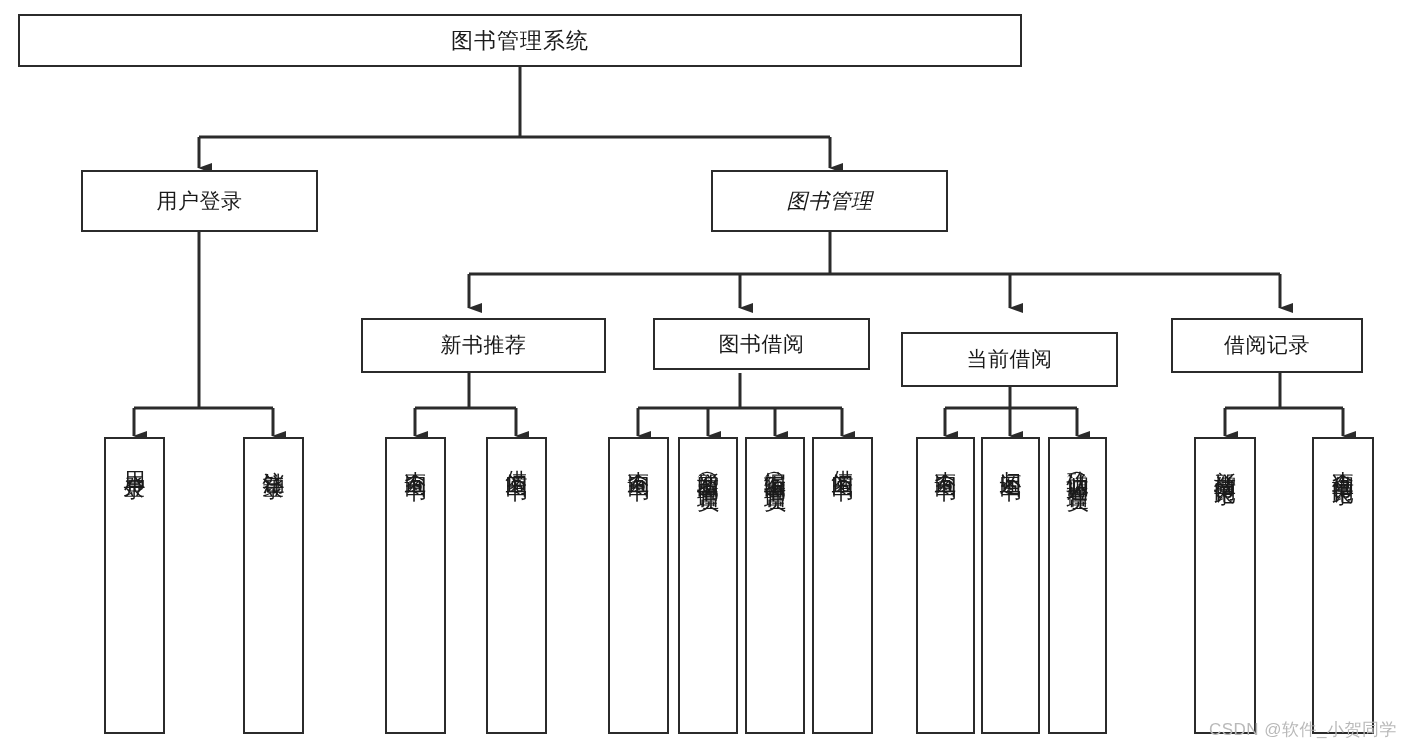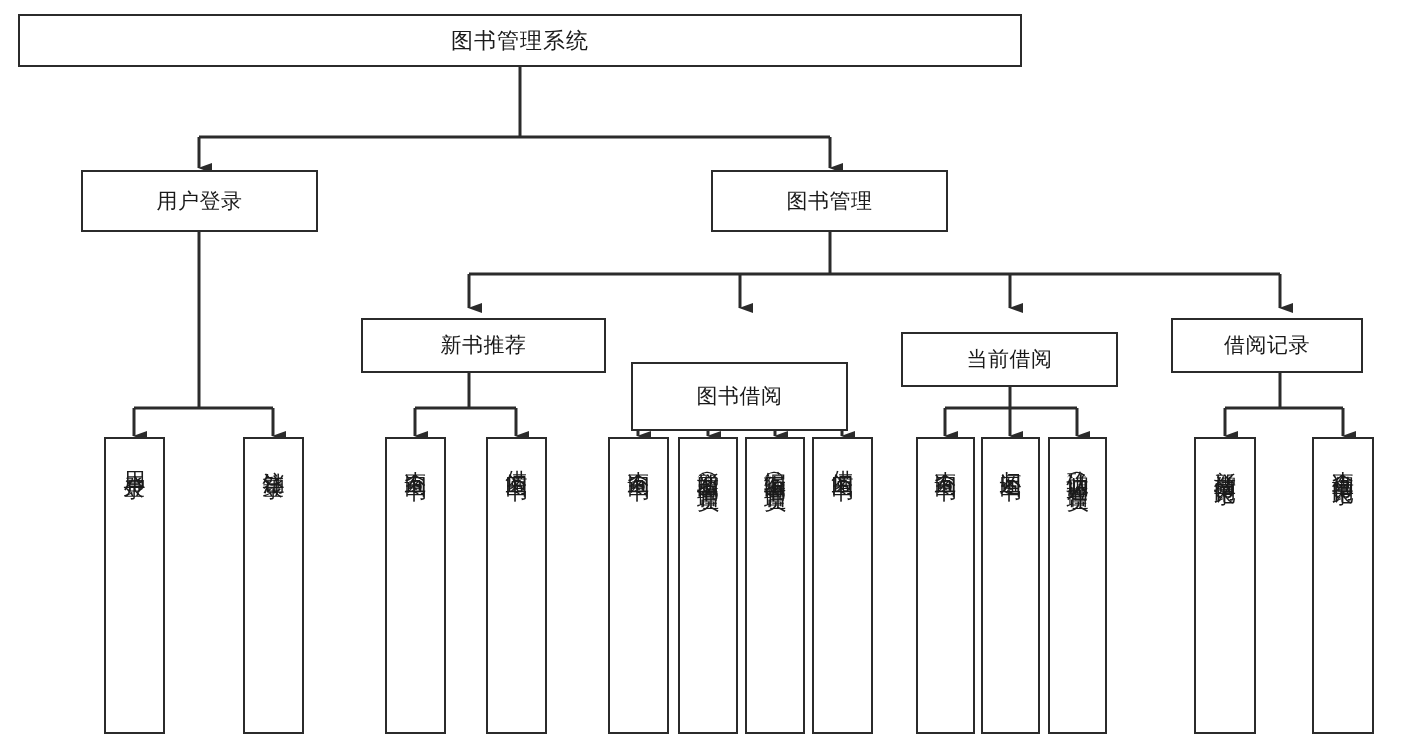--- a/index.html
+++ b/index.html
@@ -127,28 +127,28 @@
     </g>
   </svg>
 
   <div class="node-box root horizontal" style="left:18px; top:14px; width:1004px; height:53px;">
     <span class="node-label">图书管理系统</span>
   </div>
 
   <div class="node-box horizontal" style="left:81px; top:170px; width:237px; height:62px;">
     <span class="node-label">用户登录</span>
   </div>
-  <div class="node-box horizontal" style="left:711px; top:170px; width:237px; height:62px;">
+  <div class="node-box horizontal" style="left:711px; top:170px; width:237px; height:62px;font-style:italic;">
     <span class="node-label">图书管理</span>
   </div>
 
   <div class="node-box horizontal" style="left:361px; top:318px; width:245px; height:55px;">
     <span class="node-label">新书推荐</span>
   </div>
-  <div class="node-box horizontal" style="left:631px; top:318px; width:217px; height:69px;margin-top:44px;">
+  <div class="node-box horizontal" style="left:653px; top:318px; width:217px; height:52px;">
     <span class="node-label">图书借阅</span>
   </div>
   <div class="node-box horizontal" style="left:901px; top:332px; width:217px; height:55px;">
     <span class="node-label">当前借阅</span>
   </div>
   <div class="node-box horizontal" style="left:1171px; top:318px; width:192px; height:55px;">
     <span class="node-label">借阅记录</span>
   </div>
 
   <div class="node-box vertical" style="left:104px; top:437px; width:61px; height:297px;">
@@ -188,13 +188,14 @@
     <span class="node-label">确认归还（管理员）</span>
   </div>
 
   <div class="node-box vertical" style="left:1194px; top:437px; width:62px; height:297px;">
     <span class="node-label">新增借阅记录</span>
   </div>
   <div class="node-box vertical" style="left:1312px; top:437px; width:62px; height:297px;">
     <span class="node-label">查询借阅记录</span>
   </div>
 
+  <div id="watermark">CSDN @软件_小贺同学</div>
 </div>
 
 </body></html>

